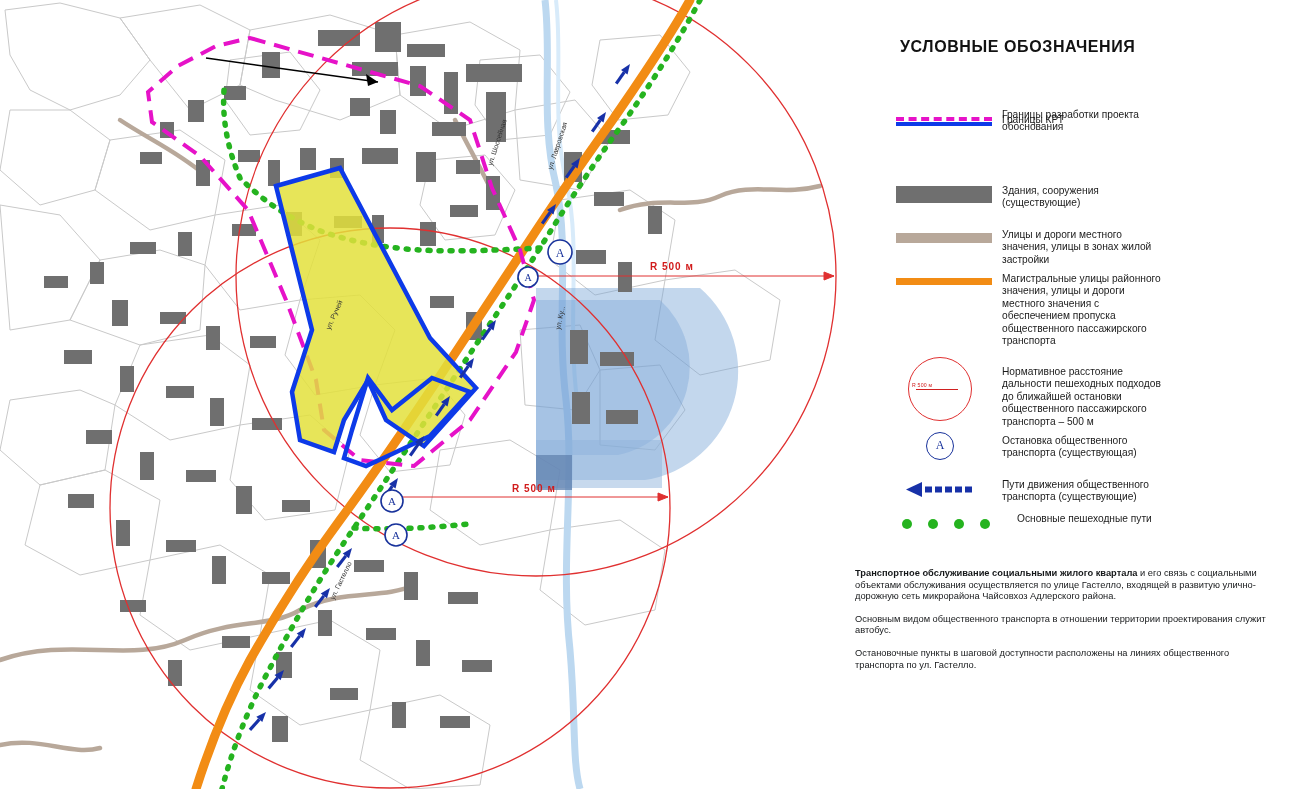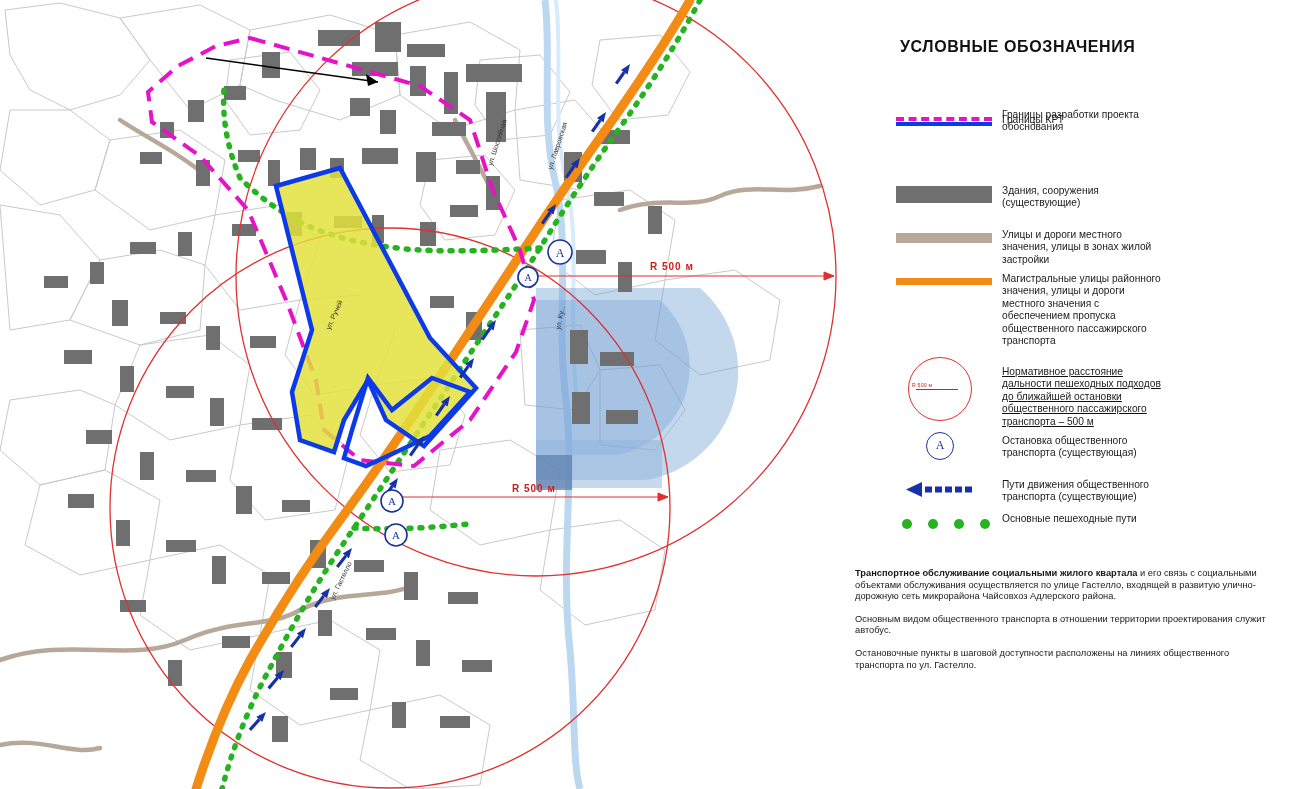--- a/index.html
+++ b/index.html
@@ -507,21 +507,21 @@
           <i class="sym-line-orange"></i>
         </div>
       <div class="legend-text">Магистральные улицы районного
 значения, улицы и дороги
 местного значения с
 обеспечением пропуска
 общественного пассажирского
 транспорта</div>
     </div>
 
-    <div class="legend-row" style="top:365px;text-decoration:underline;">
+    <div class="legend-row" style="top:365px;">
       <div class="legend-symbol">
         <i class="sym-circle-red"></i>
         <i class="sym-circle-red-arrow"></i>
         <span class="sym-circle-red-label">R 500 м</span>
       </div>
       <div class="legend-text">Нормативное расстояние
 дальности пешеходных подходов
 до ближайшей остановки
 общественного пассажирского
 транспорта –    500 м</div>
@@ -543,21 +543,21 @@
           <rect x="29" y="4.5" width="7" height="6" fill="#1731a8"></rect>
           <rect x="39" y="4.5" width="7" height="6" fill="#1731a8"></rect>
           <rect x="49" y="4.5" width="7" height="6" fill="#1731a8"></rect>
           <rect x="59" y="4.5" width="7" height="6" fill="#1731a8"></rect>
         </svg>
       </div>
       <div class="legend-text">Пути движения общественного
 транспорта (существующие)</div>
     </div>
 
-    <div class="legend-row" style="top:512px;">
+    <div class="legend-row" style="top:512px;gap:15px;">
       <div class="legend-symbol">
         <i class="sym-green-dots">
             <span></span>
             <span></span>
             <span></span>
             <span></span>
           </i>
       </div>
       <div class="legend-text">Основные пешеходные пути</div>
     </div>

